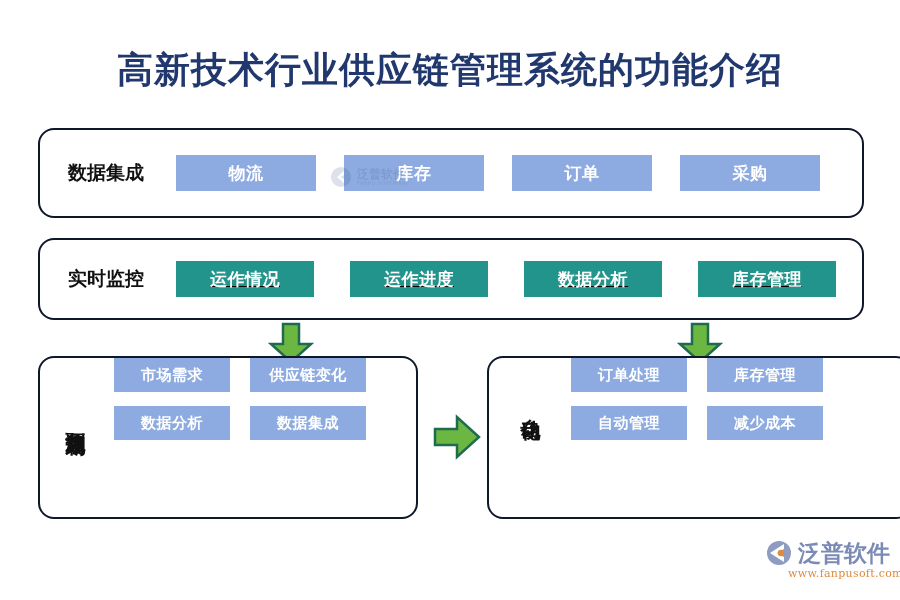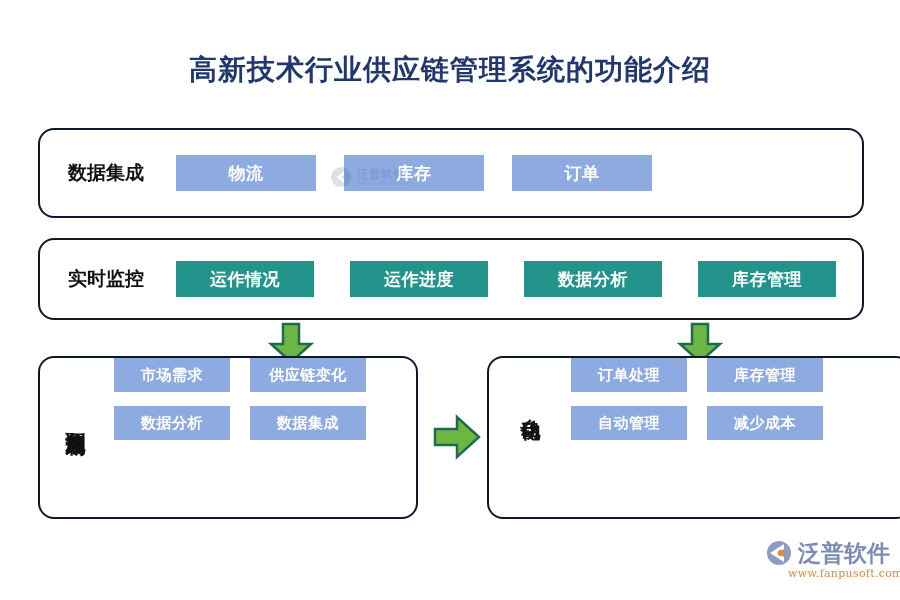--- a/index.html
+++ b/index.html
@@ -24,21 +24,21 @@
     height: 600px;
   }
 
   
   .page-title {
     position: absolute;
     left: 0;
     top: 52px;
     width: 900px;
     text-align: center;
-    font-size: 28px;
+    font-size: 36px;
     font-weight: bold;
     color: #21386e;
     letter-spacing: 1px;
     line-height: 36px;
     white-space: nowrap;
   }
 
   
   .panel {
     position: absolute;
@@ -86,21 +86,21 @@
   }
   #panel-data-integration .row-label { margin-left: 28px; width: 108px; }
   #panel-data-integration .chip-strip { gap: 28px; margin-right: 2px; }
   #panel-data-integration .chip { width: 140px; }
 
   
   #panel-realtime-monitor {
     left: 38px;  top: 238px;  width: 826px; height: 82px;
   }
   #panel-realtime-monitor .row-label { margin-left: 28px; width: 108px; }
-  #panel-realtime-monitor .chip-strip { gap: 36px; margin-right: 2px; }
+  #panel-realtime-monitor .chip-strip { gap: 36px; margin-right: 2px; text-decoration: underline; }
   #panel-realtime-monitor .chip { width: 138px; }
 
   
   .bottom-panel {
     display: flex;
     align-items: flex-start;
   }
   .vlabel {
     writing-mode: vertical-rl;
     text-orientation: upright;
@@ -210,20 +210,21 @@
 <div id="infographic">
 
   <div class="page-title">高新技术行业供应链管理系统的功能介绍</div>
 
   <div class="panel row-panel" id="panel-data-integration">
     <div class="row-label">数据集成</div>
     <div class="chip-strip">
       <div class="chip blue">物流</div>
       <div class="chip blue">库存</div>
       <div class="chip blue">订单</div>
+      <div class="chip blue">采购</div>
     </div>
   </div>
 
   <div class="watermark-center">
     <svg width="22" height="22" viewBox="0 0 22 22">
       <circle cx="11" cy="11" r="10" fill="#2b4a80"></circle>
       <path d="M14 5 L7 11 L14 17 L14 13 L10.5 11 L14 9 Z" fill="#ffffff"></path>
     </svg>
     <span class="wm-text">
       <span class="wm-name">泛普软件</span>

